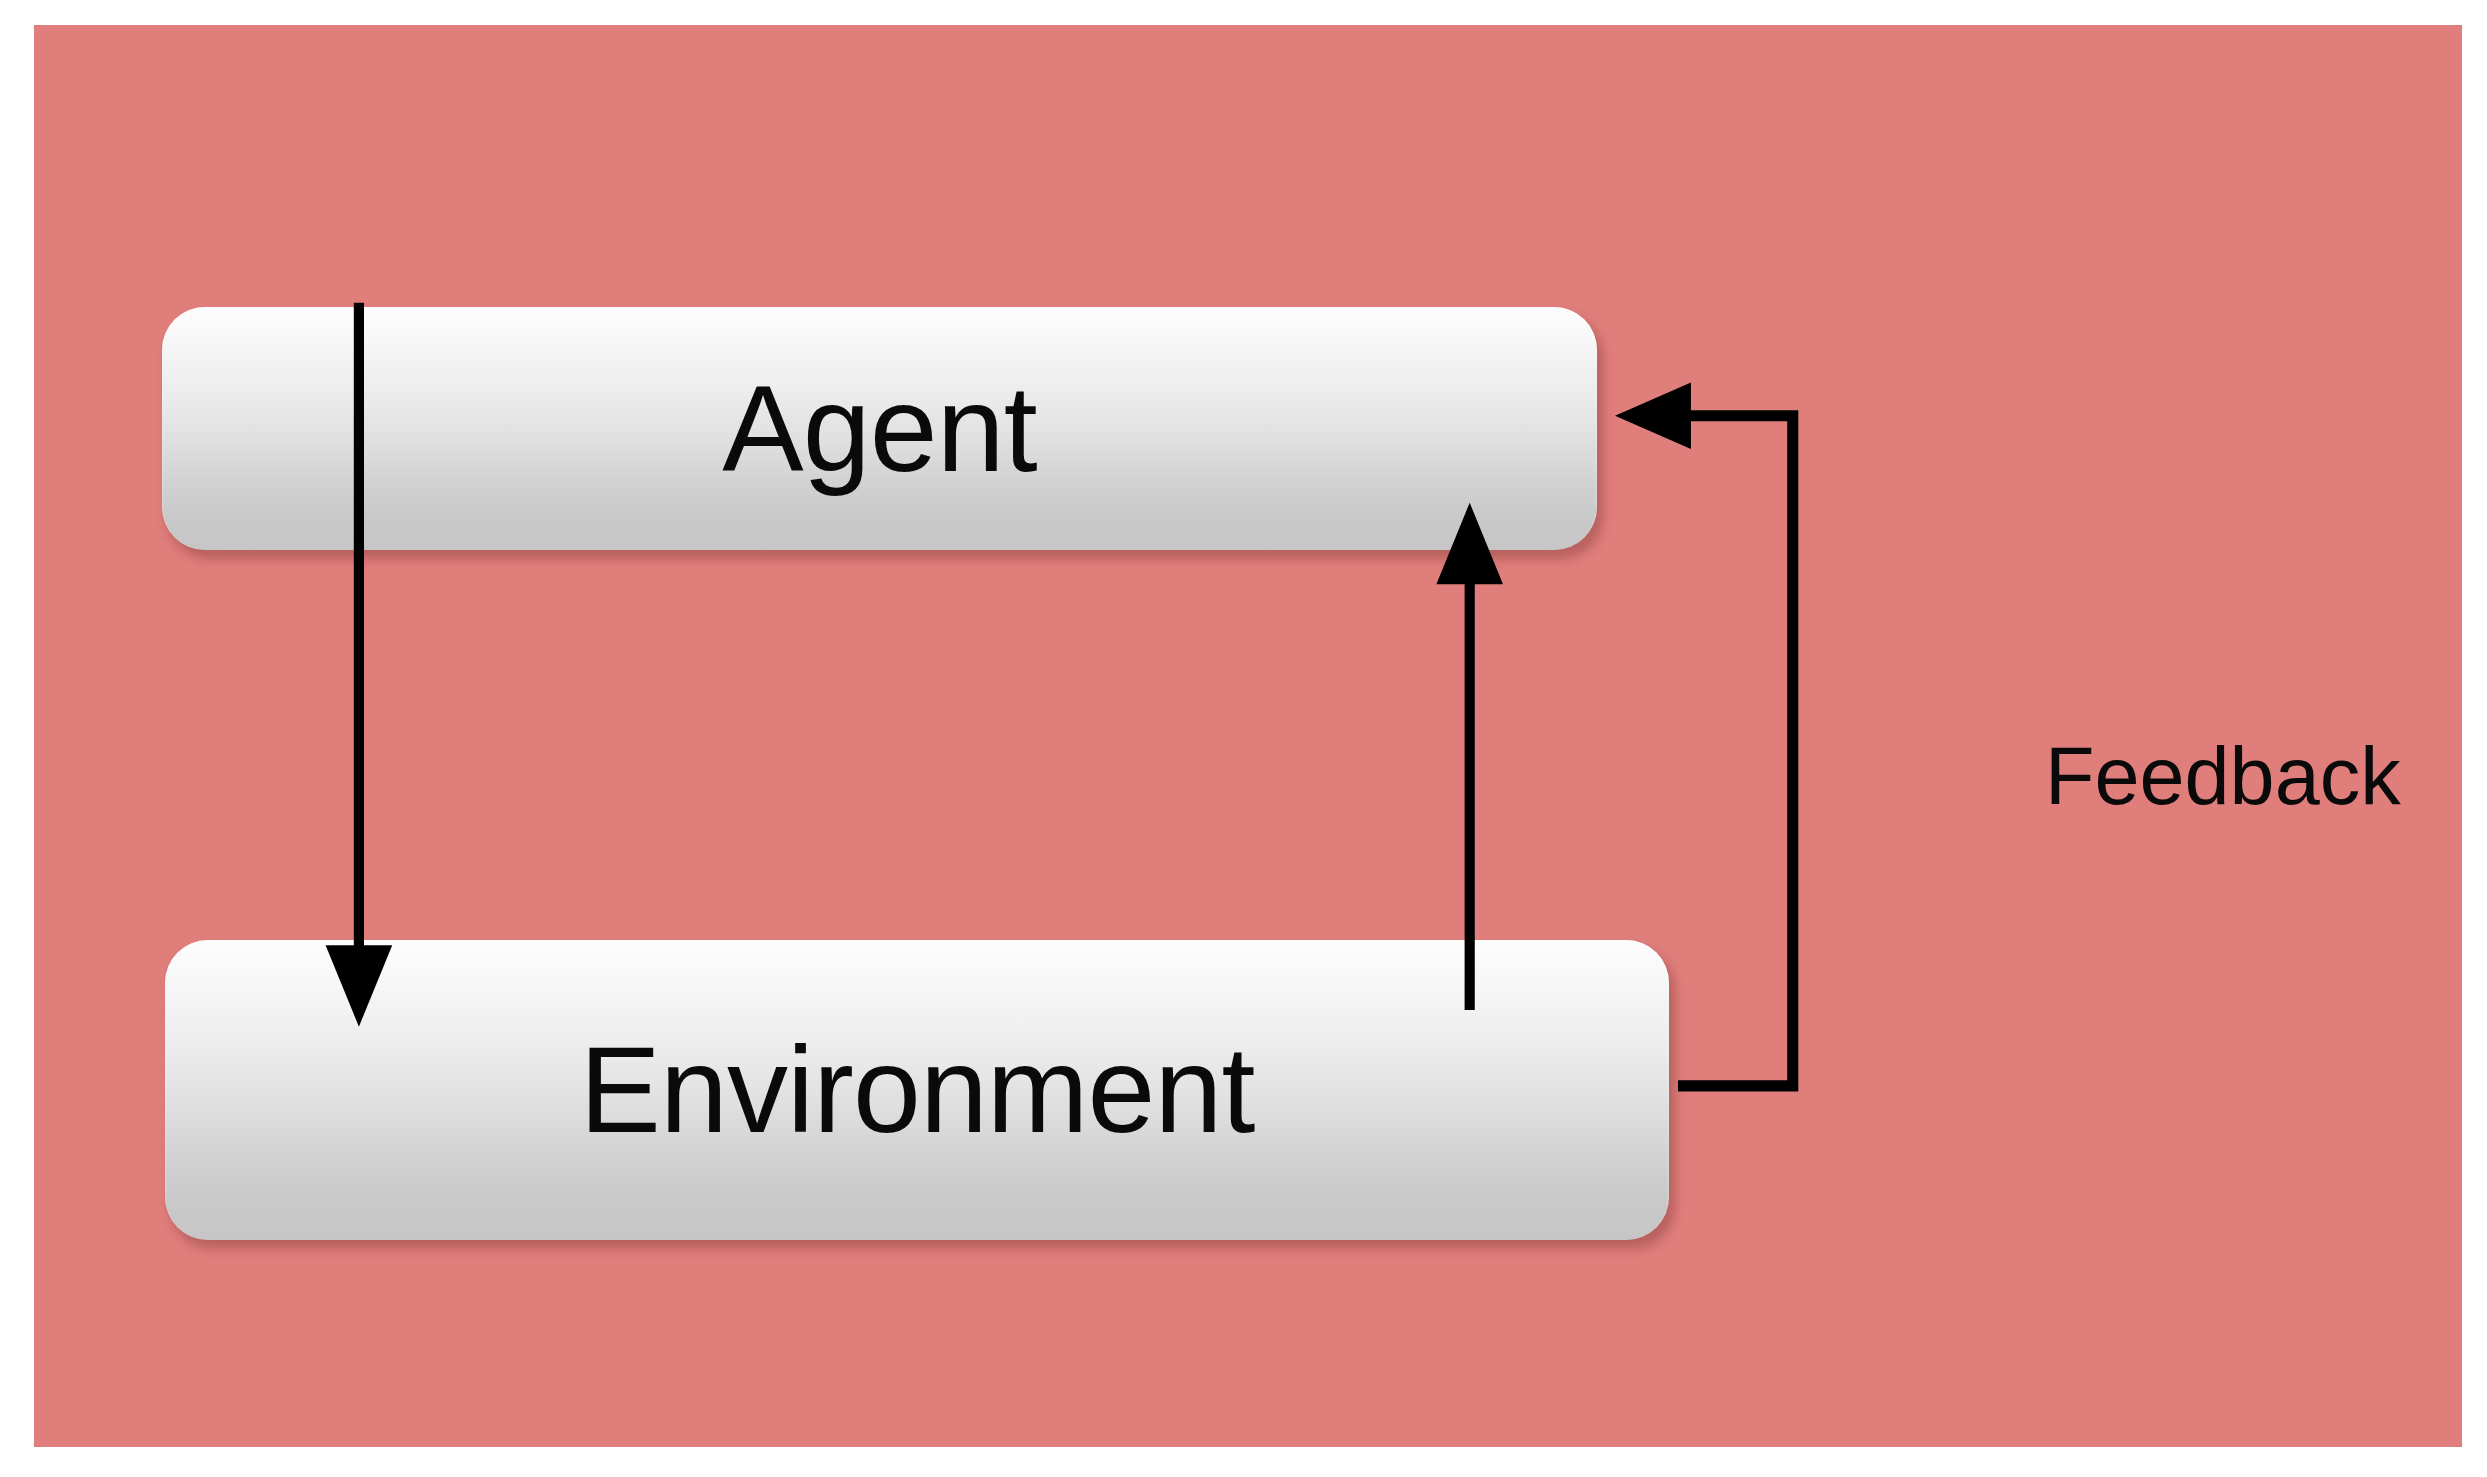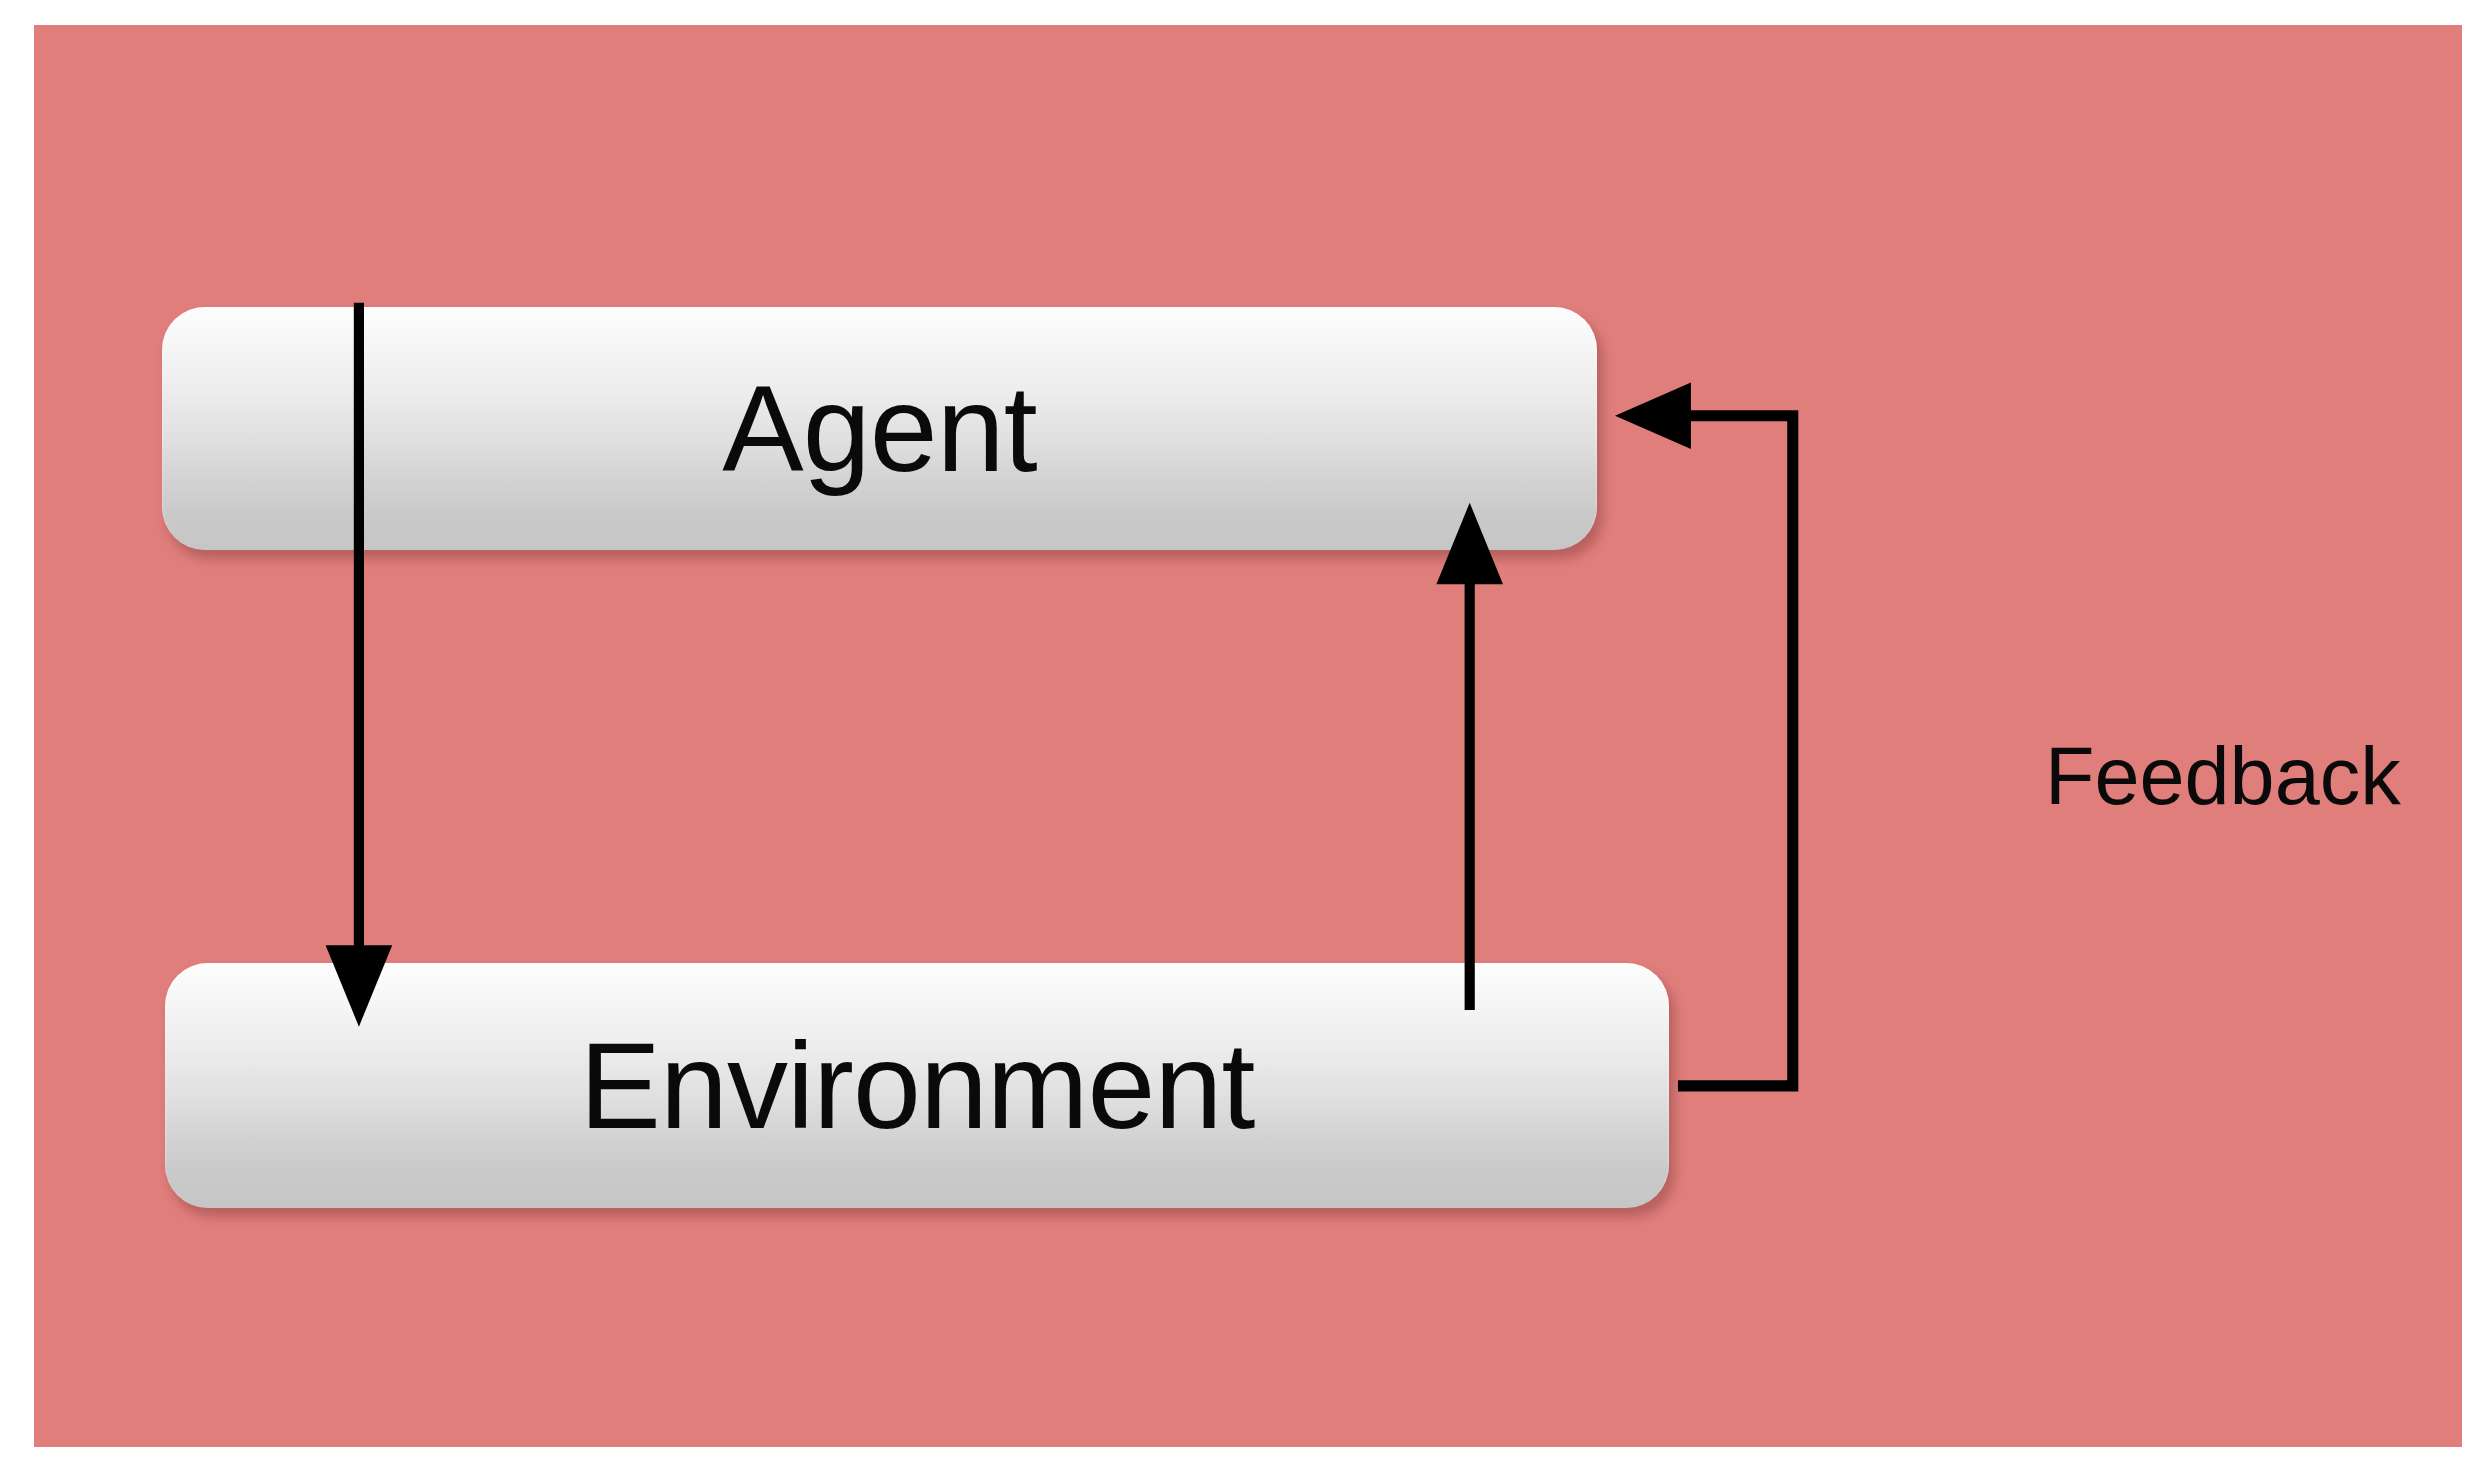--- a/index.html
+++ b/index.html
@@ -42,21 +42,21 @@
   }
   .node-label {
     font-size:122px;
     line-height:1;
     color:#0a0a0a;
     letter-spacing:-0.9px;
     font-weight:400;
     user-select:none;
   }
   #agent-box   { left:128px; top:282px;  width:1435px; height:243px; }
-  #environment-box { left:131px; top:938px; width:1504px; height:245px; }
+  #environment-box { left:131px; top:915px; width:1504px; height:300px; }
 
   
   #arrow-layer {
     position:absolute;
     left:0; top:0;
     width:2428px; height:1422px;
     pointer-events:none;
   }
   
   #feedback-label {

